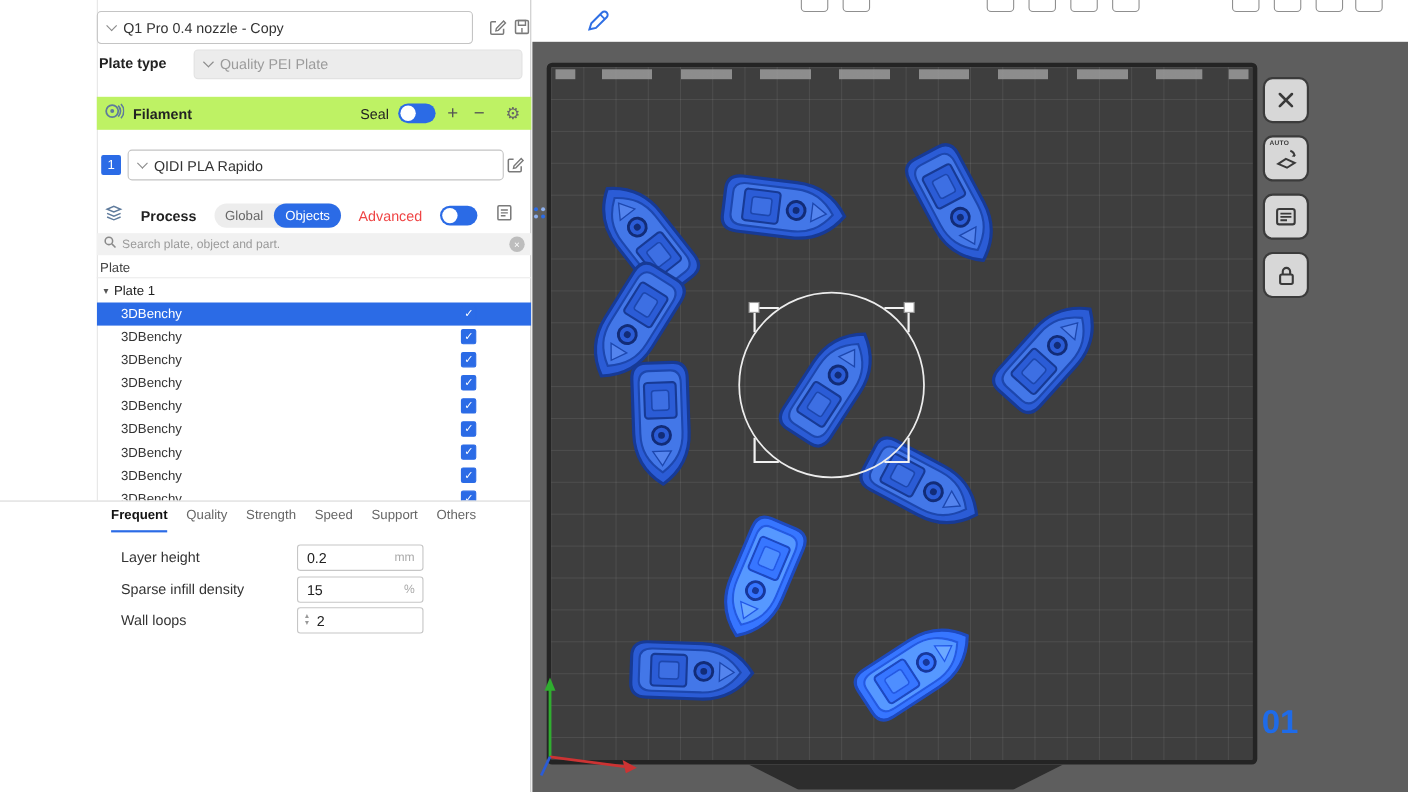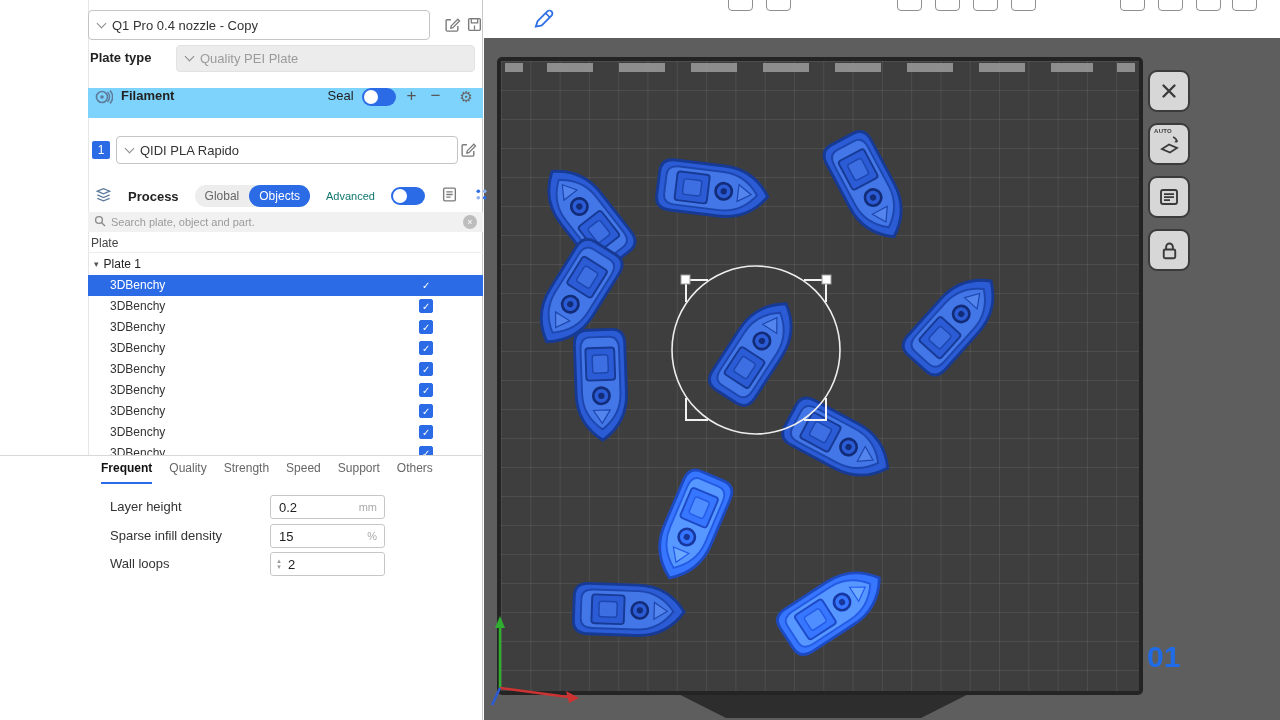--- a/index.html
+++ b/index.html
@@ -19,38 +19,38 @@
   .plate-combo{left:176px;top:45px;width:299px;height:27px;background:#ececec;border:1px solid #e2e2e2;color:#9b9b9b}
   .fil-combo{left:116px;top:136px;width:342px;height:28px}
 
   .sb-icon{position:absolute;display:inline-flex;align-items:center;justify-content:center;cursor:pointer}
   .edit-ic{left:444px;top:16px}
   .save-ic{left:466px;top:16px}
   .fil-edit{left:460px;top:141px}
 
   .plate-type-label{position:absolute;left:90px;top:50px;font-size:13px;font-weight:700;color:#222}
 
-  .fil-band{position:absolute;left:88px;top:88px;width:395px;height:30px;background:#7dd3fc;
-    display:flex;padding:0 10px 0 7px;gap:8px}
+  .fil-band{position:absolute;left:88px;top:88px;width:395px;height:30px;background:#bef264;
+    display:flex;align-items:center;padding:0 10px 0 7px;gap:8px}
   .band-title{font-size:13px;font-weight:700;color:#222}
   .seal-label{margin-left:auto;font-size:13px;color:#222}
   .switch{width:34px;height:18px;border-radius:9px;background:#2b6be6;position:relative;flex:0 0 auto;cursor:pointer}
   .switch::after{content:"";position:absolute;left:2px;top:2px;width:14px;height:14px;border-radius:50%;background:#fff}
   .pm{font-size:17px;color:#555;width:16px;text-align:center;cursor:pointer;line-height:16px}
   .gear{font-size:15px;color:#666;margin-left:8px;cursor:pointer}
 
   .slot-badge{position:absolute;left:92px;top:141px;width:18px;height:18px;background:#2b6be6;color:#fff;
     font-size:12px;border-radius:2px;display:flex;align-items:center;justify-content:center}
 
   .proc-band{position:absolute;left:88px;top:183px;width:395px;height:26px;display:flex;align-items:center;
     padding:0 4px 0 7px;gap:16px}
   .pillbox{display:flex;background:#ededed;border-radius:11px;height:22px;align-items:flex-start;font-size:12px}
   .pill{padding:0 10px;color:#666;line-height:22px;cursor:pointer}
   .pill.on{background:#2b6be6;color:#fff;border-radius:11px}
-  .adv-label{margin-left:auto;font-size:11px;color:#0f766e}
+  .adv-label{margin-left:auto;font-size:13px;color:#ef4444}
 
   .search-band{position:absolute;left:88px;top:212px;width:395px;height:20px;background:#f1f1f1;
     display:flex;align-items:center;padding:0 6px;gap:5px}
   .search-input{flex:1;border:none;background:transparent;font-size:11px;color:#555;outline:none;font-family:inherit}
   .search-input::placeholder{color:#9a9a9a}
   .clear-btn{width:14px;height:14px;border-radius:50%;background:#bdbdbd;color:#fff;font-size:9px;
     line-height:14px;text-align:center;cursor:pointer;flex:0 0 auto}
 
   .name-header{position:absolute;left:88px;top:233px;width:395px;height:20px;font-size:12px;color:#444;
     line-height:20px;padding-left:3px;border-bottom:1px solid #ececec}

